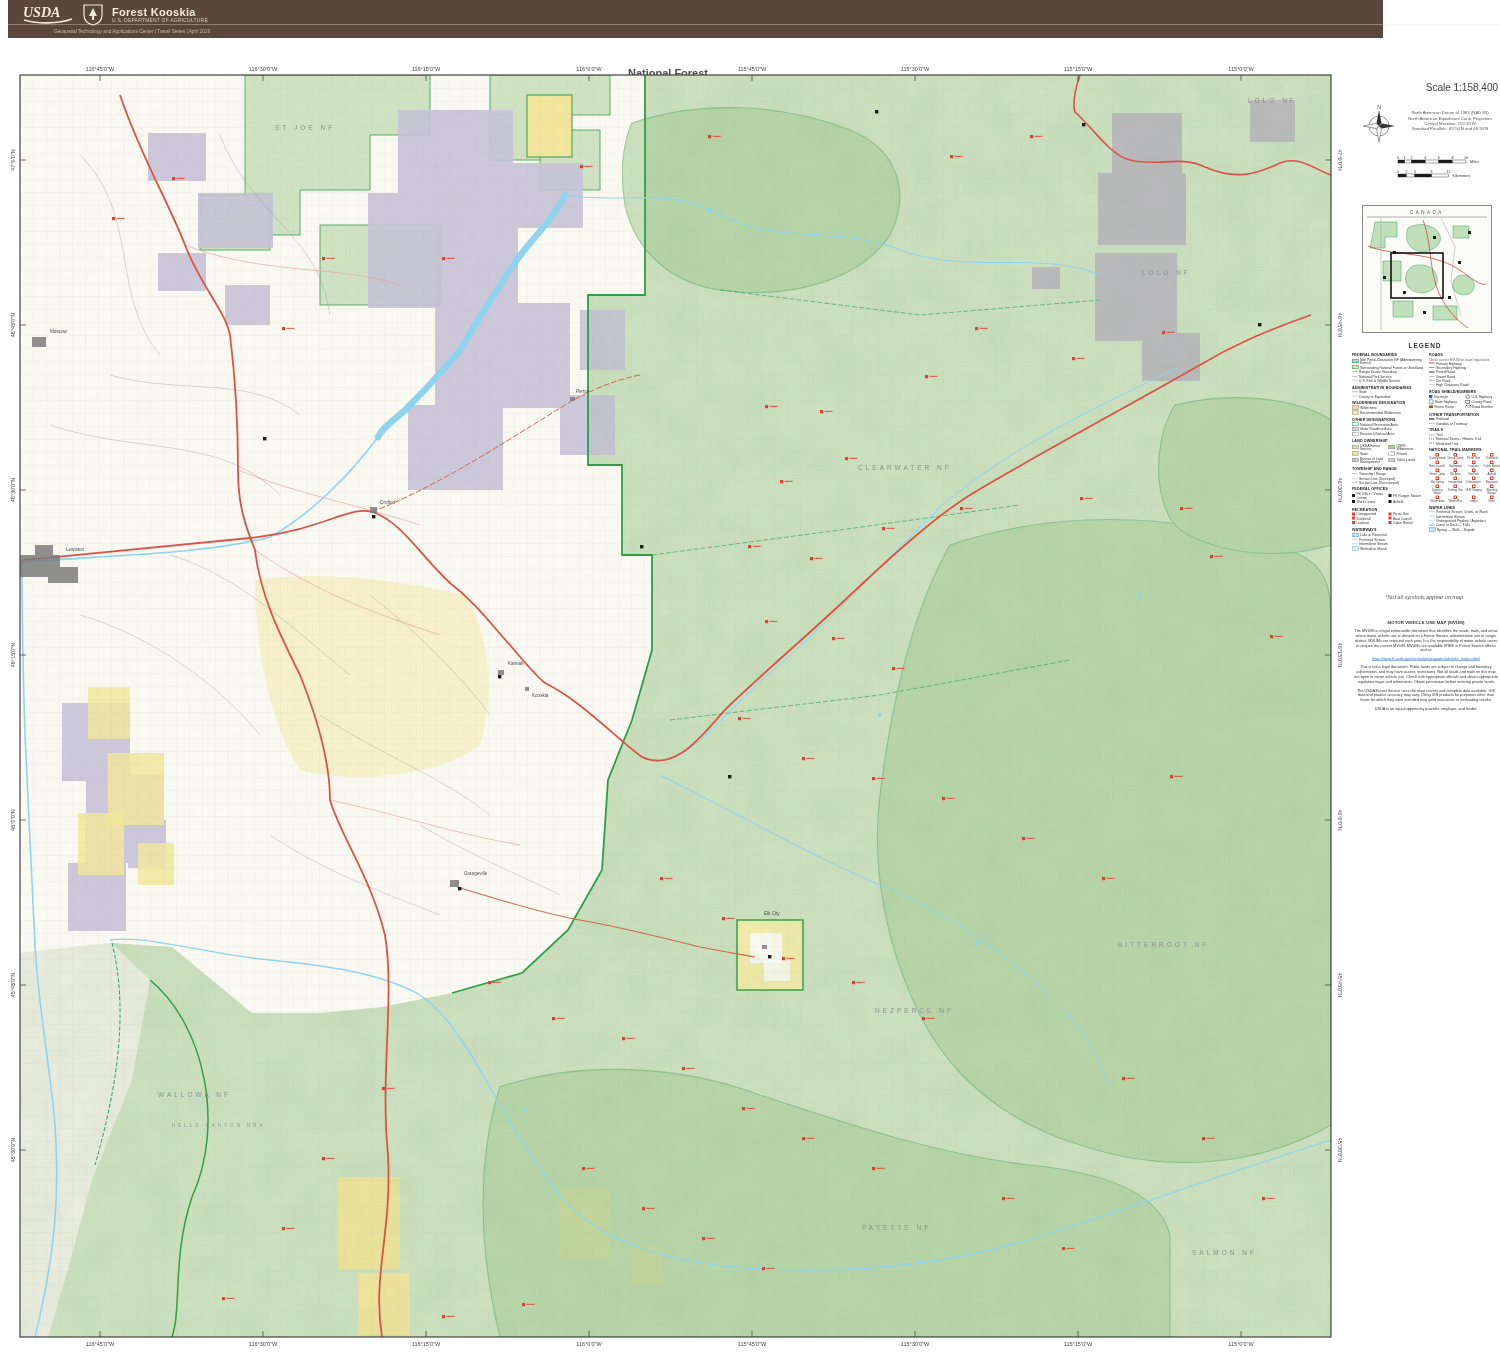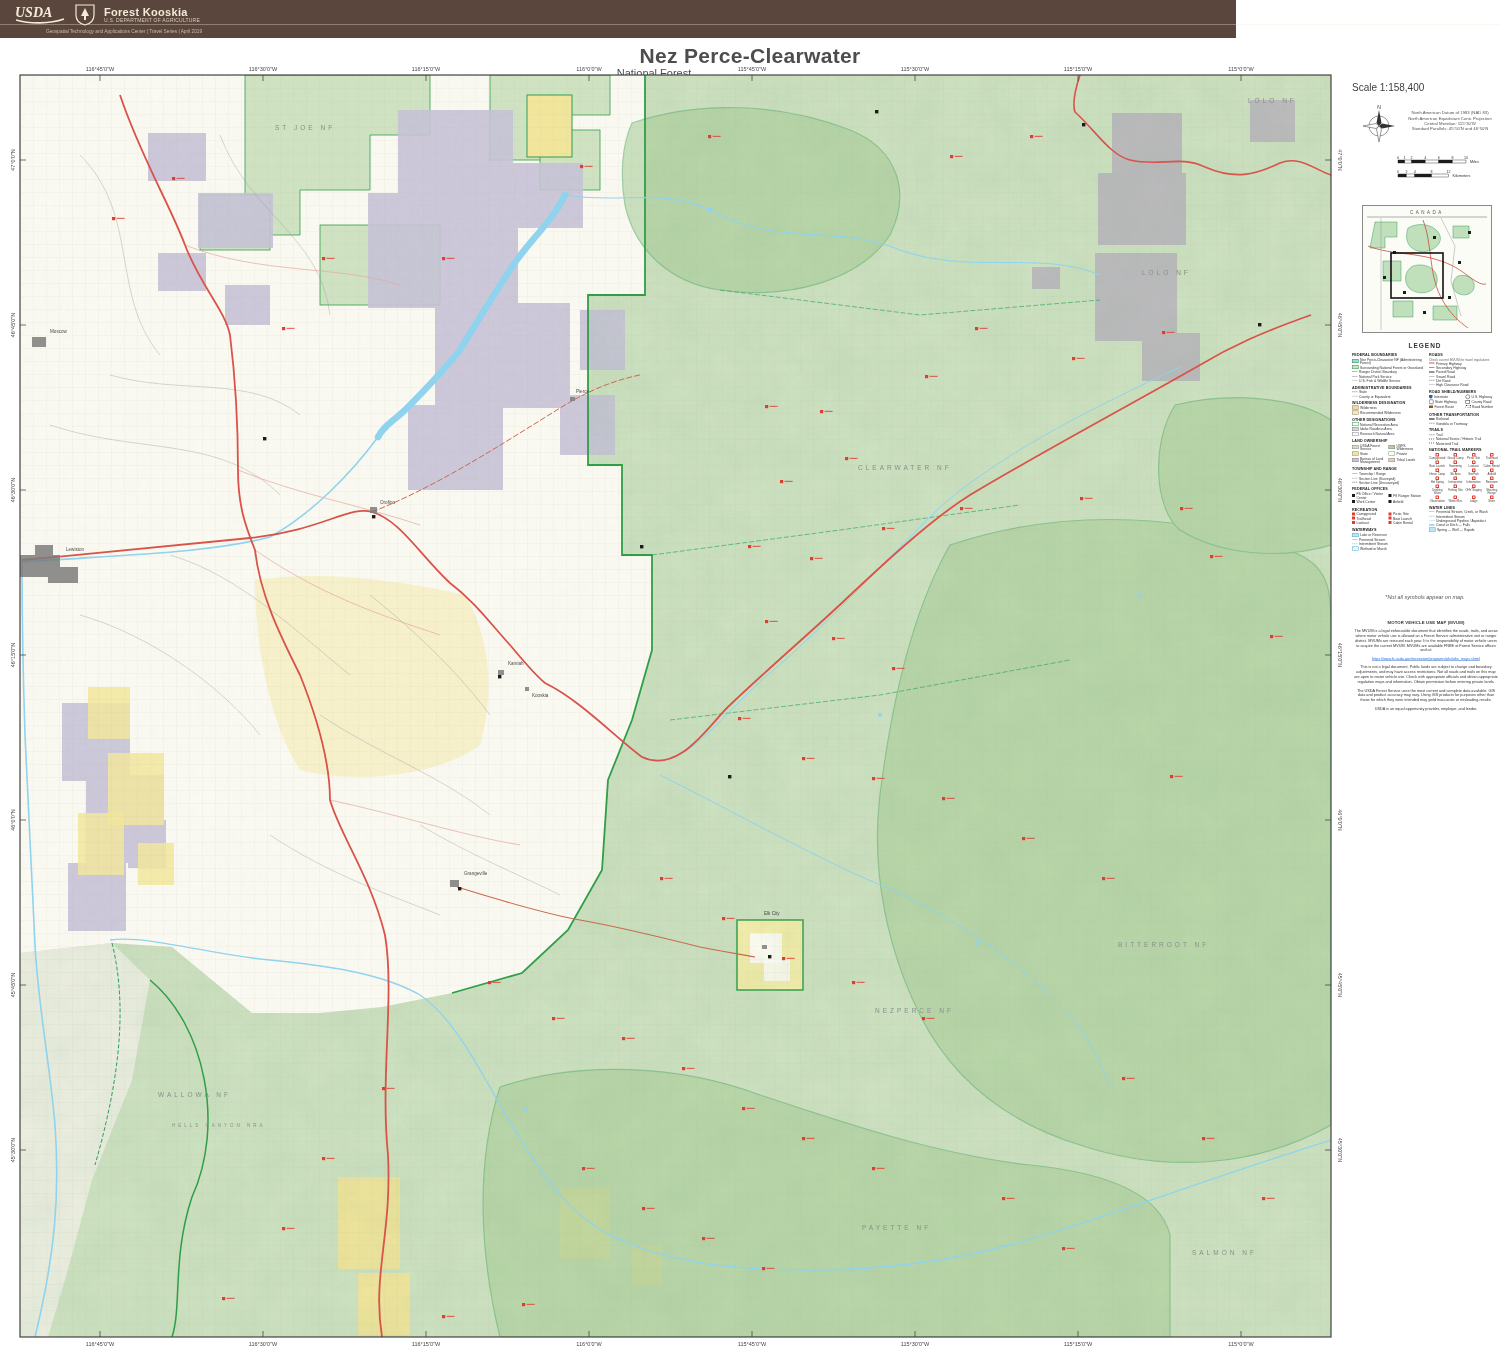--- a/index.html
+++ b/index.html
@@ -1,40 +1,40 @@
 <!DOCTYPE html>
 <html style="--banner: #5a463c; --banner-text: #f3ead8; --nf-green: #cfe3c2; --wild-green: #abd09a; --boundary-green: #2f9e48; --state-yellow: #f2e69c; --private-white: #fbfaf2; --blm-purple: #c7c3d8; --gray-own: #bcb8be; --water-blue: #8fd3ee; --road-red: #d9534a; --road-secondary: #c96a4f; --marker-red: #e03d30; --town-gray: #7d7d7d; --label-gray: #8a9088; --link-blue: #2b6cd4; --title-gray: #4d4d4d;"><head>
 <meta charset="utf-8">
 <style>
   html,body{margin:0;padding:0;background:#ffffff;}
   body{width:1500px;height:1359px;position:relative;font-family:"Liberation Sans",sans-serif;overflow:hidden;}
   .page{position:absolute;inset:0;background:#fff;}
 
   
-  .banner{position:absolute;left:0;top:0;width:1236px;height:38px;background:var(--banner);}
+  .banner{position:absolute;left:8px;top:0;width:1375px;height:38px;background:var(--banner);}
   .banner-rule{position:absolute;left:0;top:24px;width:1500px;height:1px;background:rgba(245,235,215,.35);}
   .usda-logo{position:absolute;left:14px;top:3px;width:52px;height:22px;}
   .fs-shield{position:absolute;left:74px;top:3px;width:22px;height:23px;}
   .agency{position:absolute;left:104px;top:6px;color:var(--banner-text);font-size:11px;font-weight:bold;letter-spacing:.3px;}
   .dept-wrap{position:absolute;left:104px;top:17px;width:120px;height:7px;}
   .s50{transform:scale(.5);transform-origin:0 0;}
   .dept-in{width:240px;font-size:10px;color:#d8cbb8;letter-spacing:.4px;}
   .subbar-wrap{position:absolute;left:46px;top:28px;width:200px;height:8px;}
   .subbar-in{width:400px;font-size:9.5px;color:#c9bba6;}
 
   
   .title-main{position:absolute;left:0;top:44px;width:1500px;text-align:center;font-size:21px;font-weight:bold;color:var(--title-gray);letter-spacing:.3px;}
-  .title-sub{position:absolute;left:0;top:67px;width:1308px;text-align:center;font-size:11px;font-weight:normal;color:var(--title-gray);}
+  .title-sub{position:absolute;left:14px;top:67px;width:1308px;text-align:center;font-size:11px;font-weight:bold;color:var(--title-gray);}
 
   
   .map-frame{position:absolute;left:20px;top:75px;width:1311px;height:1262px;}
   .map-frame svg{overflow:visible;}
 
   
-  .sb-scale{position:absolute;left:1352px;top:82px;width:146px;text-align:left;font-size:10px;color:#3e3e3e;}
+  .sb-scale{position:absolute;left:1352px;top:82px;width:146px;text-align:right;font-size:10px;color:#3e3e3e;}
   .compass{position:absolute;left:1360px;top:104px;width:38px;height:40px;}
   .proj-wrap{position:absolute;left:1402px;top:110px;width:96px;height:26px;}
   .proj-in{width:192px;text-align:center;font-size:8.5px;line-height:1.25;color:#555;}
   .scalebar{position:absolute;left:1388px;top:152px;width:110px;height:34px;}
   .inset{position:absolute;left:1362px;top:205px;width:128px;height:126px;border:1px solid #8a8a8a;background:#fcfcf6;}
   .lg-title{width:146px;text-align:center;font-size:6.5px;font-weight:bold;letter-spacing:1px;color:#333;margin-bottom:3px;}
   .sb-legend{position:absolute;left:1352px;top:342px;width:148px;}
   .lg-cols{display:flex;gap:6px;}
   .lg-colwrap{width:71px;height:240px;overflow:hidden;}
   .lg-col{width:142px;transform:scale(.5);transform-origin:0 0;}
@@ -112,21 +112,20 @@
     <div class="agency">Forest Kooskia</div>
     <div class="dept-wrap">
       <div class="s50 dept-in">U.S. DEPARTMENT OF AGRICULTURE</div>
     </div>
     <div class="banner-rule"></div>
     <div class="subbar-wrap">
       <div class="s50 subbar-in">Geospatial Technology and Applications Center  |  Travel Series  |  April 2019</div>
     </div>
   </div>
 
-  <div class="title-main">Nez Perce-Clearwater</div>
   <div class="title-sub">National Forest</div>
 
   <div class="map-frame">
     <svg id="map-svg" width="1311" height="1262" viewBox="0 0 1311 1262">
       <defs>
         <pattern id="grid" width="13" height="13" patternUnits="userSpaceOnUse">
           <path d="M13 0H0V13" fill="none" stroke="#b6b09c" stroke-width="0.35"></path>
         </pattern>
         <filter id="noise-green">
             <feTurbulence type="fractalNoise" baseFrequency="0.025" numOctaves="4" seed="7"></feTurbulence>

